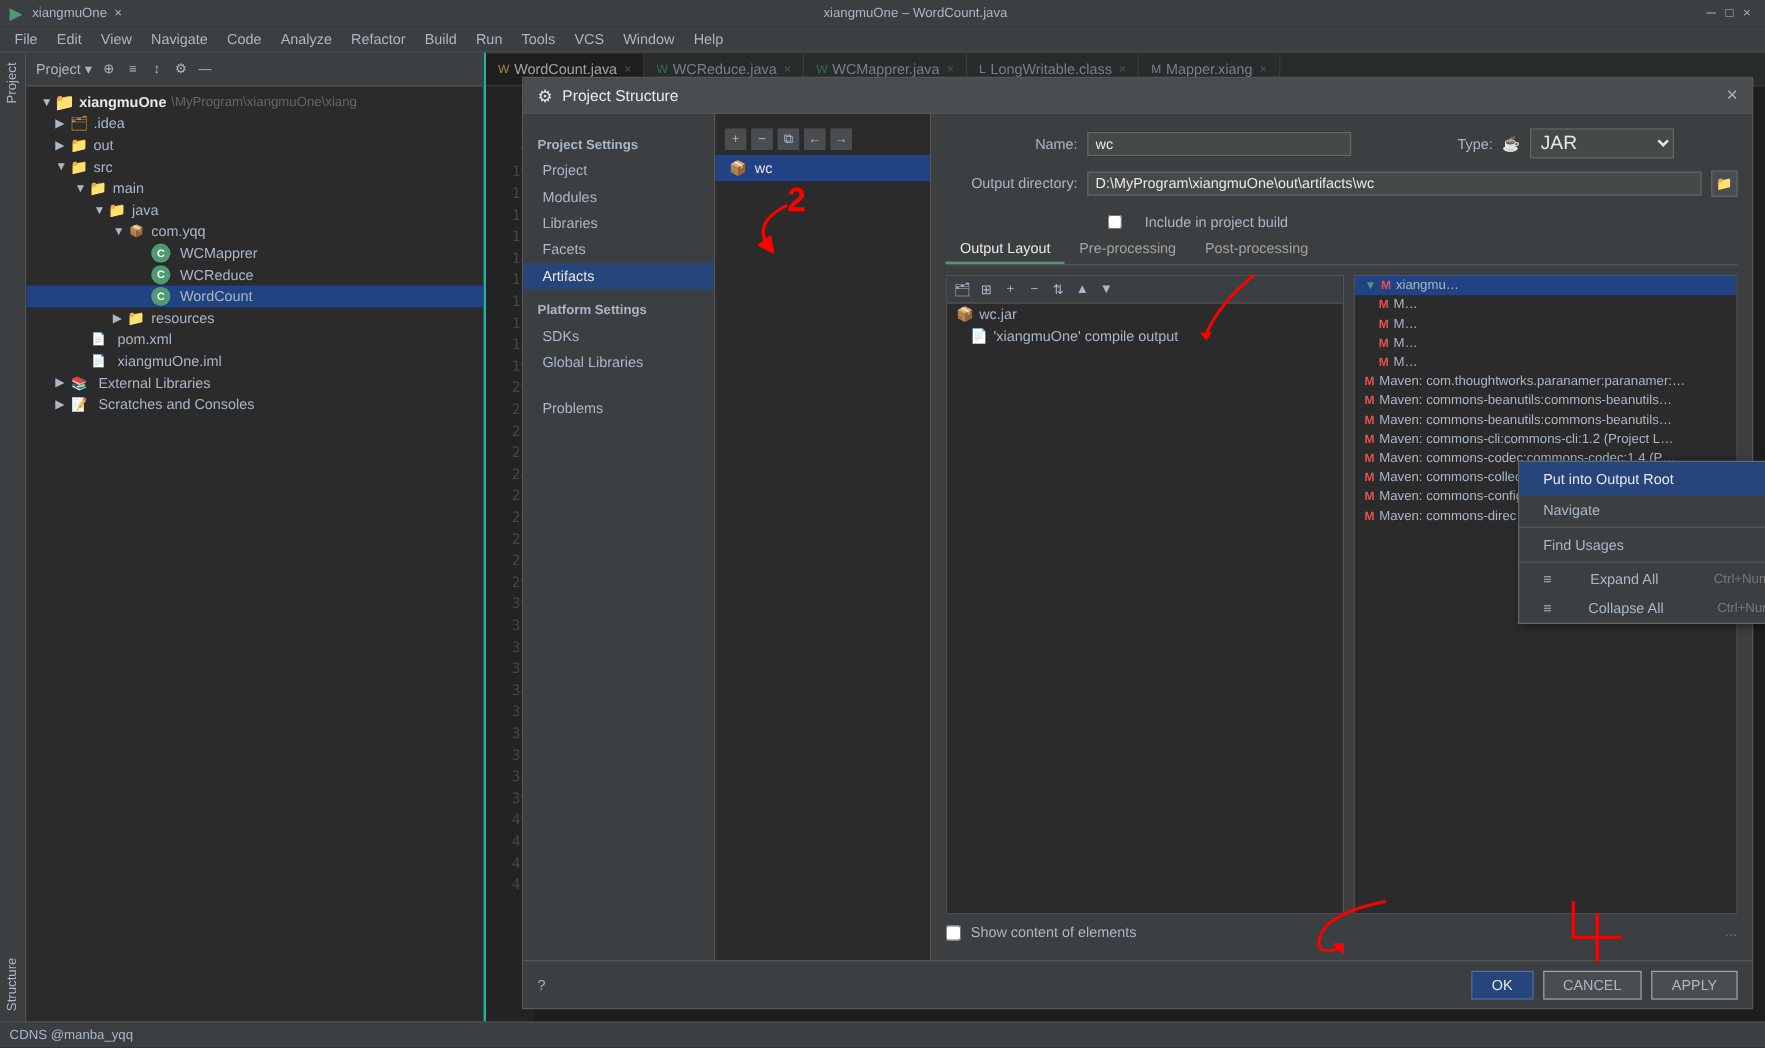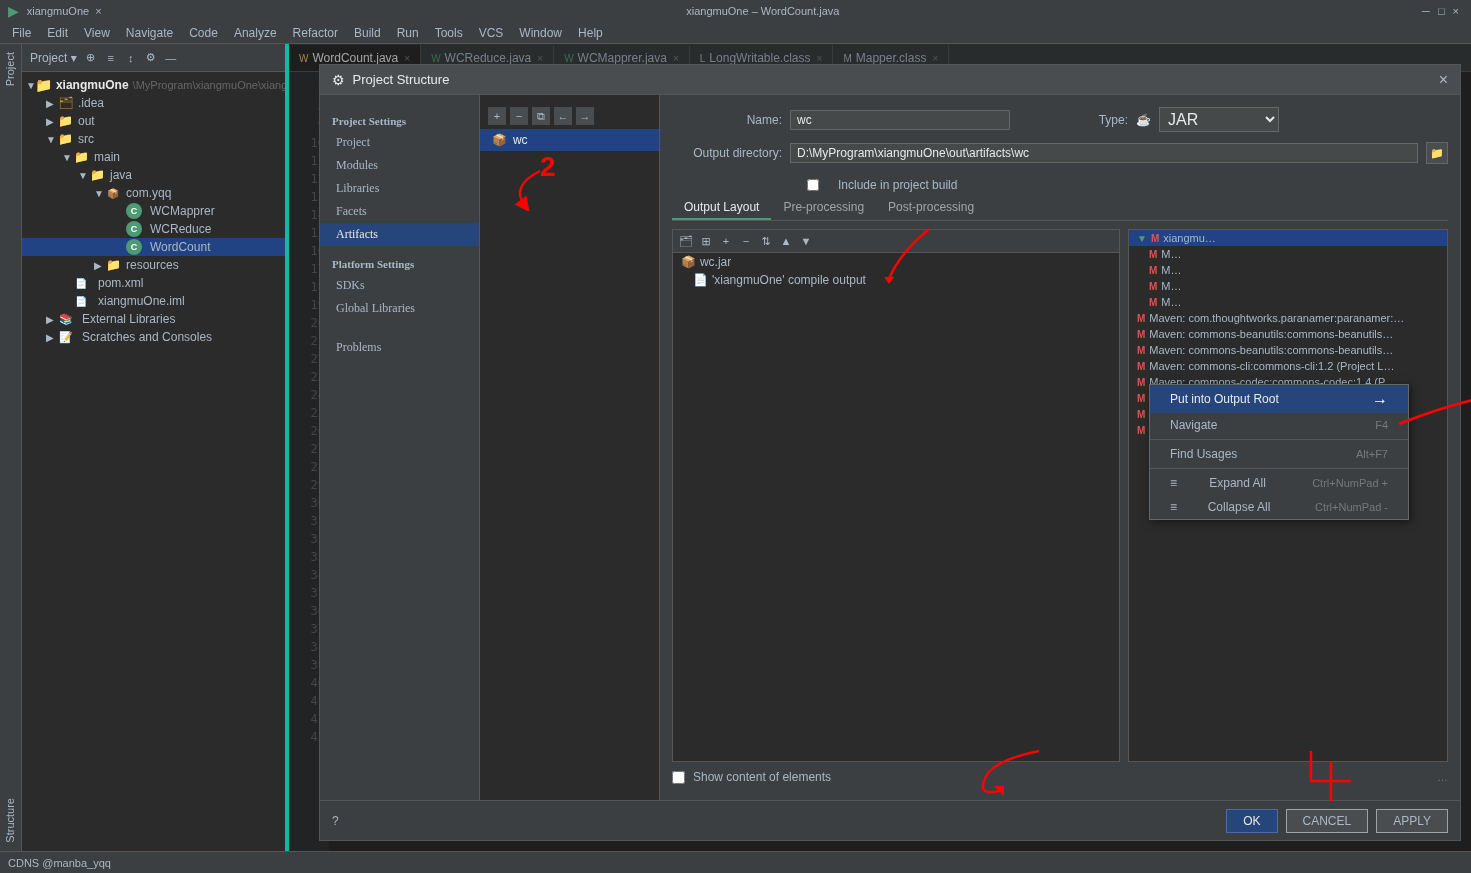--- a/index.html
+++ b/index.html
@@ -9,21 +9,21 @@
     .title-bar { height: 22px; background: #3c3f41; display: flex; align-items: center; padding: 0 8px; font-size: 11px; color: #a9b7c6; }
 
     
     .menu-bar { height: 22px; background: #3c3f41; display: flex; align-items: center; padding: 0 4px; font-size: 12px; border-bottom: 1px solid #555; }
     .menu-item { padding: 2px 8px; cursor: pointer; color: #a9b7c6; }
 
     
     .main-layout { display: flex; height: calc(873px - 44px - 22px); }
 
     
-    .project-panel { width: 267px; background: #2b2b2b; border-right: 4px solid #14b8a6; display: flex; flex-direction: column; }
+    .project-panel { width: 383px; background: #2b2b2b; border-right: 2px solid #14b8a6; display: flex; flex-direction: column; }
     .project-header { height: 28px; background: #3c3f41; display: flex; align-items: center; padding: 0 8px; border-bottom: 1px solid #555; }
     .project-header-icons { display: flex; gap: 4px; }
     .project-header-icon { width: 16px; height: 16px; color: #a9b7c6; cursor: pointer; display: flex; align-items: center; justify-content: center; font-size: 11px; }
 
     .project-tree { flex: 1; overflow-y: auto; padding: 4px 0; }
     .tree-item { display: flex; align-items: center; padding: 1px 4px; cursor: pointer; font-size: 12px; white-space: nowrap; }
     .tree-item.selected { background: #214283; }
     .tree-arrow { width: 12px; color: #a9b7c6; font-size: 10px; }
     .tree-icon { width: 16px; height: 16px; margin-right: 4px; display: flex; align-items: center; justify-content: center; }
     .icon-folder-open { color: #c8953b; }
@@ -50,21 +50,21 @@
     
     .dialog-overlay { position: absolute; top: 0; left: 0; right: 0; bottom: 0; background: rgba(0,0,0,0.3); z-index: 100; }
     .dialog { position: absolute; top: 20px; left: 30px; right: 10px; bottom: 10px; background: #3c3f41; border: 1px solid #555; display: flex; flex-direction: column; z-index: 101; }
     .dialog-title-bar { height: 30px; background: #4a4d4f; display: flex; align-items: center; padding: 0 12px; font-size: 13px; color: #e8e8e8; border-bottom: 1px solid #555; }
     .dialog-title-bar .dialog-icon { margin-right: 8px; font-size: 14px; }
     .dialog-close { margin-left: auto; cursor: pointer; color: #a9b7c6; font-size: 16px; }
 
     .dialog-body { display: flex; flex: 1; overflow: hidden; }
 
     
-    .dialog-nav { width: 160px; background: #3c3f41; border-right: 1px solid #555; padding: 8px 0; font-family: Liberation Serif, serif; }
+    .dialog-nav { width: 160px; background: #3c3f41; border-right: 1px solid #555; padding: 8px 0; }
     .dialog-nav-section { font-size: 11px; color: #a9b7c6; padding: 4px 12px; font-weight: bold; margin-top: 8px; }
     .dialog-nav-item { padding: 4px 16px; cursor: pointer; color: #a9b7c6; font-size: 12px; }
     .dialog-nav-item.active { background: #26457b; color: #e8e8e8; }
 
     
     .artifact-list { width: 180px; background: #2b2b2b; border-right: 1px solid #555; padding: 8px 0; }
     .artifact-header { padding: 4px 8px; display: flex; align-items: center; gap: 4px; }
     .artifact-btn { width: 18px; height: 18px; background: #4a4d4f; border: none; color: #a9b7c6; cursor: pointer; display: flex; align-items: center; justify-content: center; font-size: 11px; }
     .artifact-item { padding: 4px 12px; cursor: pointer; display: flex; align-items: center; gap: 6px; }
     .artifact-item.selected { background: #214283; color: #e8e8e8; }
@@ -293,21 +293,21 @@
         <span>WCMapprer.java</span>
         <span class="tab-close">×</span>
       </div>
       <div class="tab">
         <span style="color:#a9b7c6; margin-right:4px; font-size:10px;">L</span>
         <span>LongWritable.class</span>
         <span class="tab-close">×</span>
       </div>
       <div class="tab">
         <span style="color:#a9b7c6; margin-right:4px; font-size:10px;">M</span>
-        <span>Mapper.class</span>
+        <span>Mapper.xiang</span>
         <span class="tab-close">×</span>
       </div>
     </div>
 
     <div class="editor-content">
       <div class="line-numbers">
         <div>7</div>
           <div>8</div>
           <div>9</div>
           <div>10</div>

